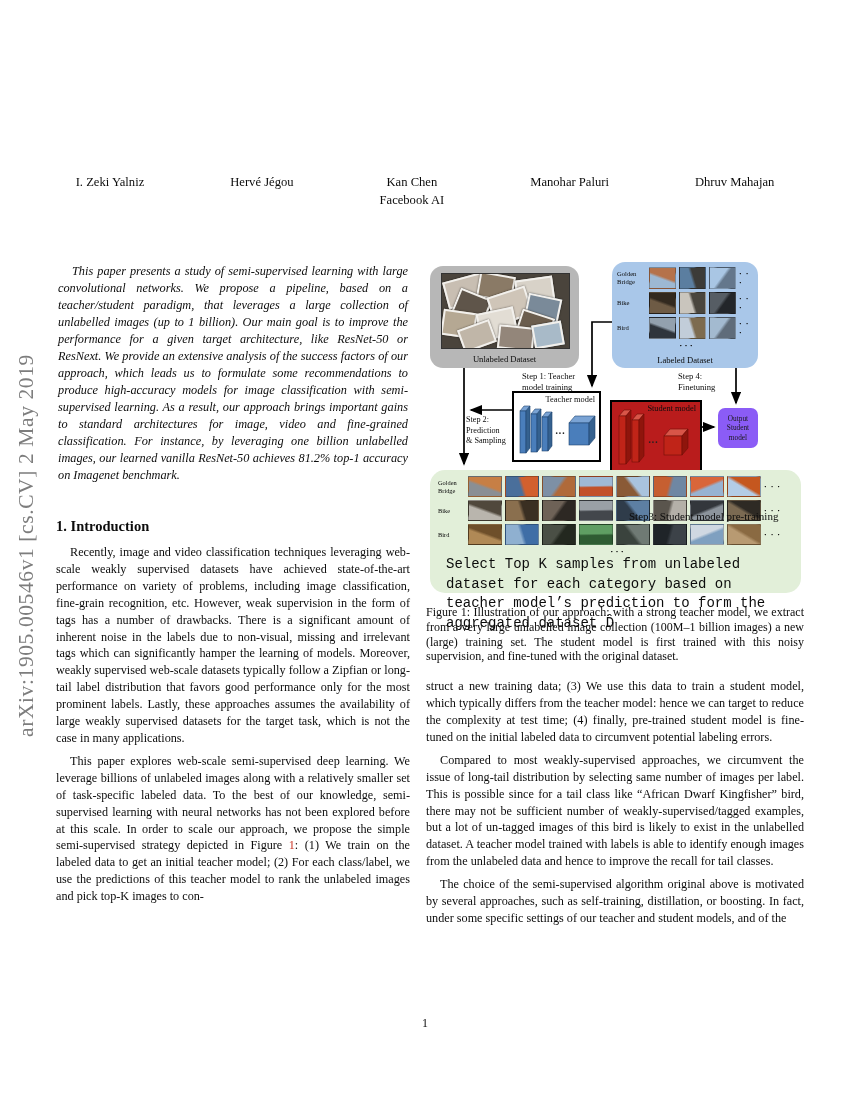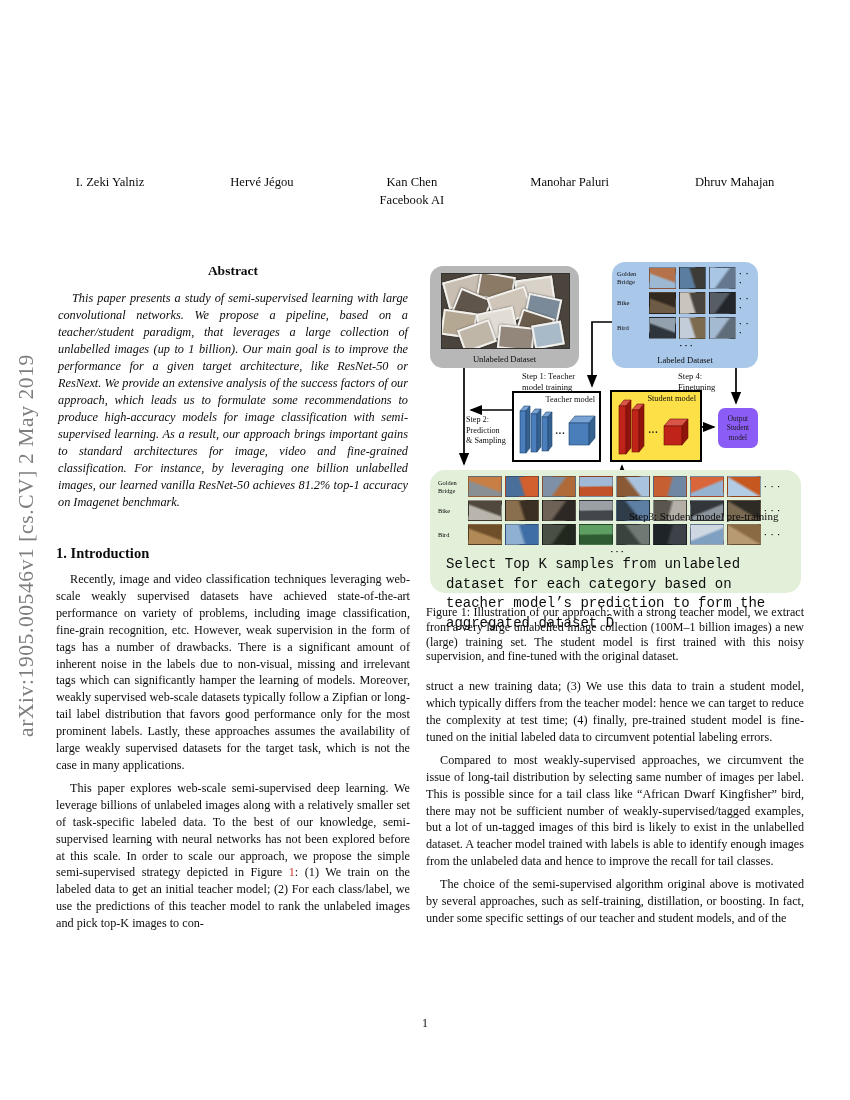--- a/index.html
+++ b/index.html
@@ -47,21 +47,21 @@
   .thumb.small{height:21px;}
   .fdots{font-size:8px;font-weight:bold;margin-left:3px;letter-spacing:1px;}
   .cdots{text-align:center;font-size:9px;font-weight:bold;line-height:6px;}
   .labeled-bottom{position:absolute;bottom:3px;left:0;width:100%;text-align:center;font-size:8.6px;}
   .steplabel{position:absolute;font-size:8.6px;line-height:1.3;text-align:left;white-space:pre-line;z-index:3;}
   #step1-label{left:96px;top:113px;width:76px;}
   #step4-label{left:252px;top:113px;width:62px;}
   #step2-label{left:40px;top:157px;width:48px;font-size:8.2px;}
   #step3-label{left:203px;top:206px;width:140px;font-size:11px;text-align:left;white-space:nowrap;margin-top:45px;}
   #teacher-box{left:86px;top:133px;width:89px;height:71px;background:#fff;border:2px solid #000;z-index:2;}
-  #student-box{left:184px;top:132px;width:92px;height:72px;background:#fde047;border:2px solid #000;z-index:2;}
+  #student-box{left:184px;top:142px;width:92px;height:72px;background:#b91c1c;border:2px solid #000;z-index:2;}
   .modellabel{position:absolute;top:2px;right:4px;font-size:8.4px;z-index:3;}
   #output-box{left:292px;top:150px;width:40px;height:40px;background:#fcb515;border-radius:7px;display:flex;align-items:center;justify-content:center;text-align:center;font-size:7.3px;line-height:1.3;color:#1a1a1a;z-index:2;white-space:pre-line;}
   #pool-box{left:4px;top:212px;width:371px;height:123px;background:#e2efd9;border-radius:15px;z-index:2;padding:6px 5px 0 8px;}
   .pool-label{width:30px;font-size:6.4px;line-height:1.15;flex:none;}
   .select-caption{font-size:14px;line-height:1.4;text-align:left;padding:1px 8px 0 8px;font-family:Liberation Mono, monospace;}
 </style>
 </head>
 <body>
 
 <div class="watermark">arXiv:1905.00546v1  [cs.CV]  2 May 2019</div>
@@ -73,21 +73,20 @@
     <span class="author-mid">
       <span>Kan Chen</span>
       <span>Facebook AI</span>
     </span>
     <span>Manohar Paluri</span>
     <span>Dhruv Mahajan</span>
   </div>
 </div>
 
 <div class="col-left">
-  <h2 class="abs-head">Abstract</h2>
   <p class="abs-text">This paper presents a study of semi-supervised learning with large convolutional networks. We propose a pipeline, based on a teacher/student paradigm, that leverages a large collection of unlabelled images (up to 1 billion). Our main goal is to improve the performance for a given target architecture, like ResNet-50 or ResNext. We provide an extensive analysis of the success factors of our approach, which leads us to formulate some recommendations to produce high-accuracy models for image classification with semi-supervised learning. As a result, our approach brings important gains to standard architectures for image, video and fine-grained classification. For instance, by leveraging one billion unlabelled images, our learned vanilla ResNet-50 achieves 81.2% top-1 accuracy on Imagenet benchmark.</p>
   <h2 class="sec-head">1. Introduction</h2>
   <p class="body-text indent">Recently, image and video classification techniques leveraging web-scale weakly supervised datasets have achieved state-of-the-art performance on variety of problems, including image classification, fine-grain recognition, etc. However, weak supervision in the form of tags has a number of drawbacks. There is a significant amount of inherent noise in the labels due to non-visual, missing and irrelevant tags which can significantly hamper the learning of models. Moreover, weakly supervised web-scale datasets typically follow a Zipfian or long-tail label distribution that favors good performance only for the most prominent labels. Lastly, these approaches assumes the availability of large weakly supervised datasets for the target task, which is not the case in many applications.</p>
   <p class="body-text indent"><span>This paper explores web-scale semi-supervised deep learning. We leverage billions of unlabeled images along with a relatively smaller set of task-specific labeled data. To the best of our knowledge, semi-supervised learning with neural networks has not been explored before at this scale. In order to scale our approach, we propose the simple semi-supervised strategy depicted in Figure </span><a href="#" class="figref" style="color: rgb(203, 55, 40);">1</a><span>: (1) We train on the labeled data to get an initial teacher model; (2) For each class/label, we use the predictions of this teacher model to rank the unlabeled images and pick top-K images to con-</span></p>
 </div>
 
 <div class="col-right">
 
   <div class="fig">
     <svg class="arrows" width="378" height="337" viewBox="0 0 378 337">

